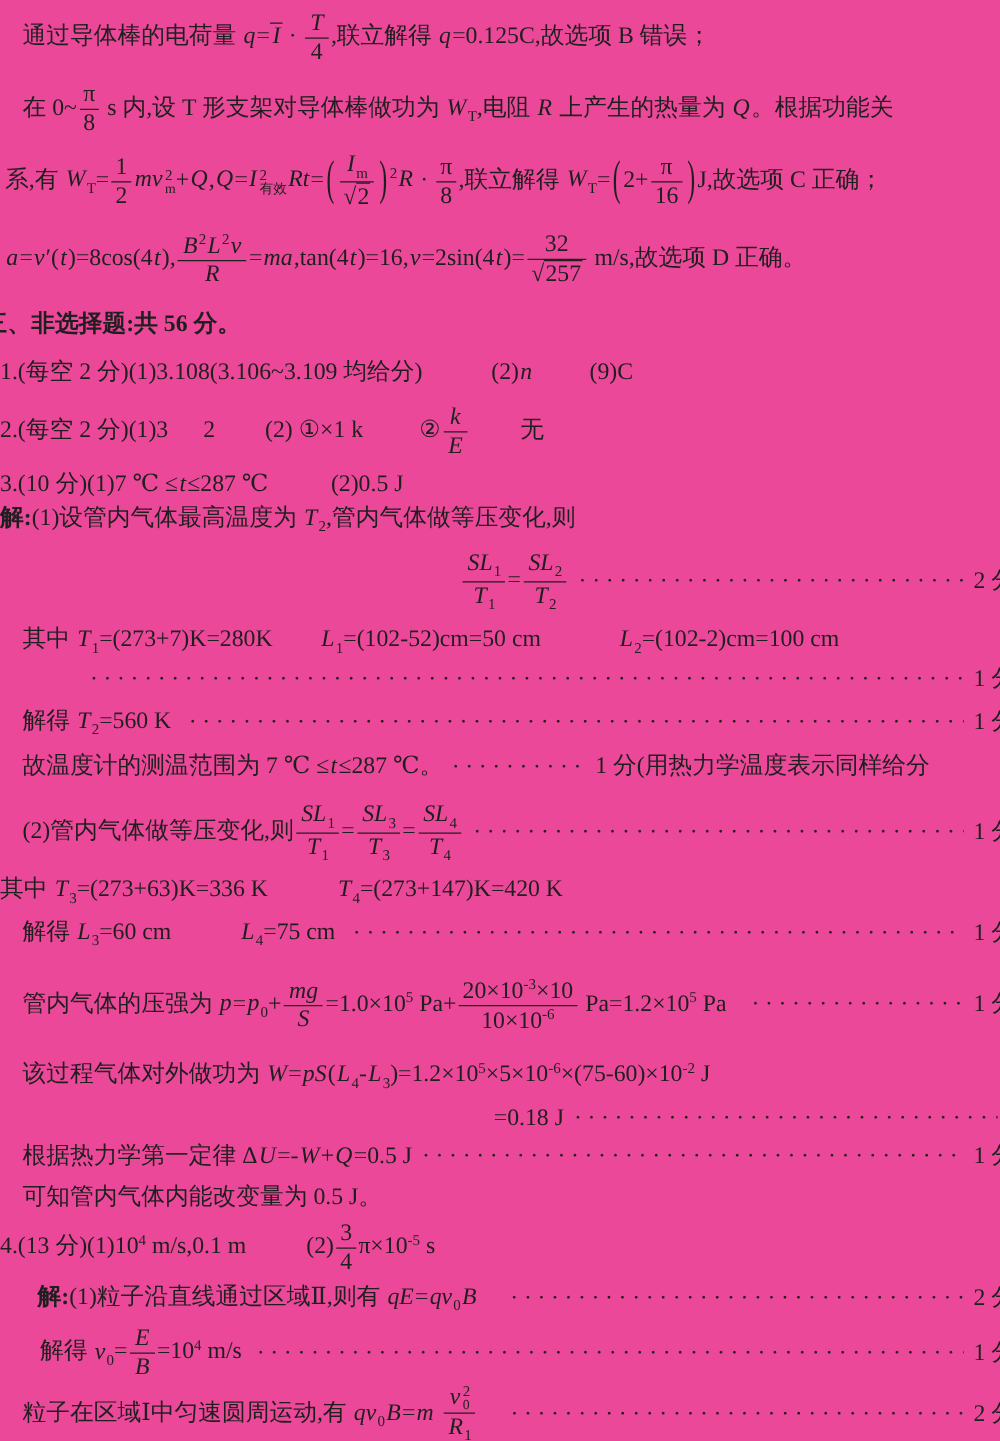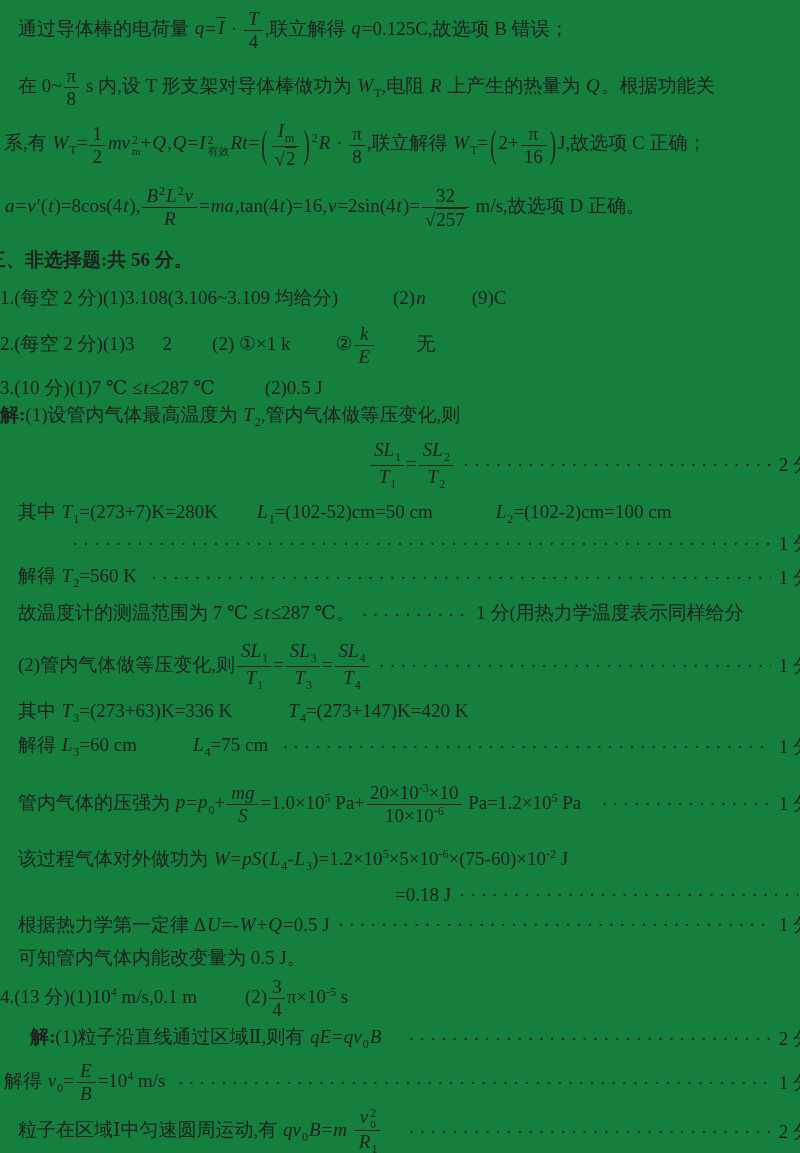--- a/index.html
+++ b/index.html
@@ -27,21 +27,21 @@
   .sqb{display:inline-block;border-top:1.5px solid currentColor;padding:0 1px;}
   .ov{display:inline-block;border-top:1.5px solid currentColor;font-style:italic;line-height:1.05;padding:0 2px;margin-top:-3px;}
   .dots{flex:1 1 auto;overflow:hidden;letter-spacing:4.5px;margin:0 8px;}
   .dfx{display:inline-block;overflow:hidden;letter-spacing:4.5px;vertical-align:middle;white-space:nowrap;margin:0 2px;}
   .gap{display:inline-block;}
   .score{flex:0 0 auto;margin-right:-12px;}
 </style>
 </head>
 <body>
 
-<div id="page" style="background: #15803d; color: rgb(31, 31, 31);">
+<div id="page" style="background: #ec4899; color: rgb(31, 31, 31);">
     <div class="line" style="height: 60px; padding-left: 18px;">
       <span class="content"><span class="tx">通过导体棒的电荷量 </span><span class="mx">q</span><span class="tx">=</span><span class="ov">I</span><span class="tx"> · </span><span class="fr"><span class="frn"><span class="mx">T</span></span><span class="frd"><span class="tx">4</span></span></span><span class="tx">,联立解得 </span><span class="mx">q</span><span class="tx">=0.125C,故选项 B 错误；</span></span>
     </div>
     <div class="line" style="height: 55px; padding-left: 18px;">
       <span class="content"><span class="tx">在 0~</span><span class="fr"><span class="frn"><span class="tx">π</span></span><span class="frd"><span class="tx">8</span></span></span><span class="tx"> s 内,设 T 形支架对导体棒做功为 </span><span class="mx">W</span><span class="sb">T</span><span class="tx">,电阻 </span><span class="mx">R</span><span class="tx"> 上产生的热量为 </span><span class="mx">Q</span><span class="tx">。根据功能关</span></span>
     </div>
     <div class="line" style="height: 60px; padding-left: 4px; align-items: center;">
       <span class="content"><span class="tx">系,有 </span><span class="mx">W</span><span class="sb">T</span><span class="tx">=</span><span class="fr"><span class="frn"><span class="tx">1</span></span><span class="frd"><span class="tx">2</span></span></span><span class="mx">mv</span><span class="stk">
           <span class="stku">2</span>
           <span class="stkd">m</span>
@@ -87,21 +87,21 @@
       <span class="score">1 分</span>
     </div>
     <div class="line" style="height: 37px; padding-left: 18px;">
       <span class="content"><span class="tx">故温度计的测温范围为 7 ℃ ≤</span><span class="mx">t</span><span class="tx">≤287 ℃。 </span><span class="dfx" style="width: 108px;">····························································</span><span class="tx"> 1 分(用热力学温度表示同样给分</span></span>
     </div>
     <div class="line" style="height: 68px; padding-left: 18px;">
       <span class="content"><span class="tx">(2)管内气体做等压变化,则</span><span class="fr"><span class="frn"><span class="mx">SL</span><span class="sb">1</span></span><span class="frd"><span class="mx">T</span><span class="sb">1</span></span></span><span class="tx">=</span><span class="fr"><span class="frn"><span class="mx">SL</span><span class="sb">3</span></span><span class="frd"><span class="mx">T</span><span class="sb">3</span></span></span><span class="tx">=</span><span class="fr"><span class="frn"><span class="mx">SL</span><span class="sb">4</span></span><span class="frd"><span class="mx">T</span><span class="sb">4</span></span></span></span>
       <span class="dots">············································································································································</span>
       <span class="score">1 分</span>
     </div>
-    <div class="line" style="height: 25px; padding-left: 18px;">
+    <div class="line" style="height: 25px; ">
       <span class="content"><span class="tx">其中 </span><span class="mx">T</span><span class="sb">3</span><span class="tx">=(273+63)K=336 K</span><span class="gap" style="width: 55px;"></span><span class="mx">T</span><span class="sb">4</span><span class="tx">=(273+147)K=420 K</span></span>
     </div>
     <div class="line" style="height: 43px; padding-left: 18px; text-align: right;">
       <span class="content"><span class="tx">解得 </span><span class="mx">L</span><span class="sb">3</span><span class="tx">=60 cm</span><span class="gap" style="width: 55px;"></span><span class="mx">L</span><span class="sb">4</span><span class="tx">=75 cm</span></span>
       <span class="dots" style="margin-left: 14px;">············································································································································</span>
       <span class="score">1 分</span>
     </div>
     <div class="line" style="height: 72px; padding-left: 18px;">
       <span class="content"><span class="tx">管内气体的压强为 </span><span class="mx">p</span><span class="tx">=</span><span class="mx">p</span><span class="sb">0</span><span class="tx">+</span><span class="fr"><span class="frn"><span class="mx">mg</span></span><span class="frd"><span class="mx">S</span></span></span><span class="tx">=1.0×10</span><span class="su">5</span><span class="tx"> Pa+</span><span class="fr"><span class="frn"><span class="tx">20×10</span><span class="su">-3</span><span class="tx">×10</span></span><span class="frd"><span class="tx">10×10</span><span class="su">-6</span></span></span><span class="tx"> Pa=1.2×10</span><span class="su">5</span><span class="tx"> Pa</span></span>
       <span class="dots" style="margin-left: 20px;">············································································································································</span>
@@ -124,21 +124,21 @@
       <span class="content"><span class="tx">可知管内气体内能改变量为 0.5 J。</span></span>
     </div>
     <div class="line" style="height: 47px;">
       <span class="content"><span class="tx">4.(13 分)(1)10</span><span class="su">4</span><span class="tx"> m/s,0.1 m</span><span class="gap" style="width: 48px;"></span><span class="tx">(2)</span><span class="fr"><span class="frn"><span class="tx">3</span></span><span class="frd"><span class="tx">4</span></span></span><span class="tx">π×10</span><span class="su">-5</span><span class="tx"> s</span></span>
     </div>
     <div class="line" style="height: 33px; padding-left: 30px;">
       <span class="content"><span class="bx">解:</span><span class="tx">(1)粒子沿直线通过区域Ⅱ,则有 </span><span class="mx">qE</span><span class="tx">=</span><span class="mx">qv</span><span class="sb">0</span><span class="mx">B</span></span>
       <span class="dots" style="margin-left: 26px;">············································································································································</span>
       <span class="score">2 分</span>
     </div>
-    <div class="line" style="height: 55px; padding-left: 4px;">
+    <div class="line" style="height: 55px; padding-left: 32px;">
       <span class="content"><span class="tx">解得 </span><span class="mx">v</span><span class="sb">0</span><span class="tx">=</span><span class="fr"><span class="frn"><span class="mx">E</span></span><span class="frd"><span class="mx">B</span></span></span><span class="tx">=10</span><span class="su">4</span><span class="tx"> m/s</span></span>
       <span class="dots" style="margin-left: 12px;">············································································································································</span>
       <span class="score">1 分</span>
     </div>
     <div class="line" style="height: 43px; padding-left: 18px;">
       <span class="content"><span class="tx">粒子在区域Ⅰ中匀速圆周运动,有 </span><span class="mx">qv</span><span class="sb">0</span><span class="mx">B</span><span class="tx">=</span><span class="mx">m</span><span class="tx"> </span><span class="fr"><span class="frn"><span class="mx">v</span><span class="stk">
               <span class="stku">2</span>
               <span class="stkd">0</span>
             </span></span><span class="frd"><span class="mx">R</span><span class="sb">1</span></span></span></span>
       <span class="dots" style="margin-left: 26px;">············································································································································</span>

